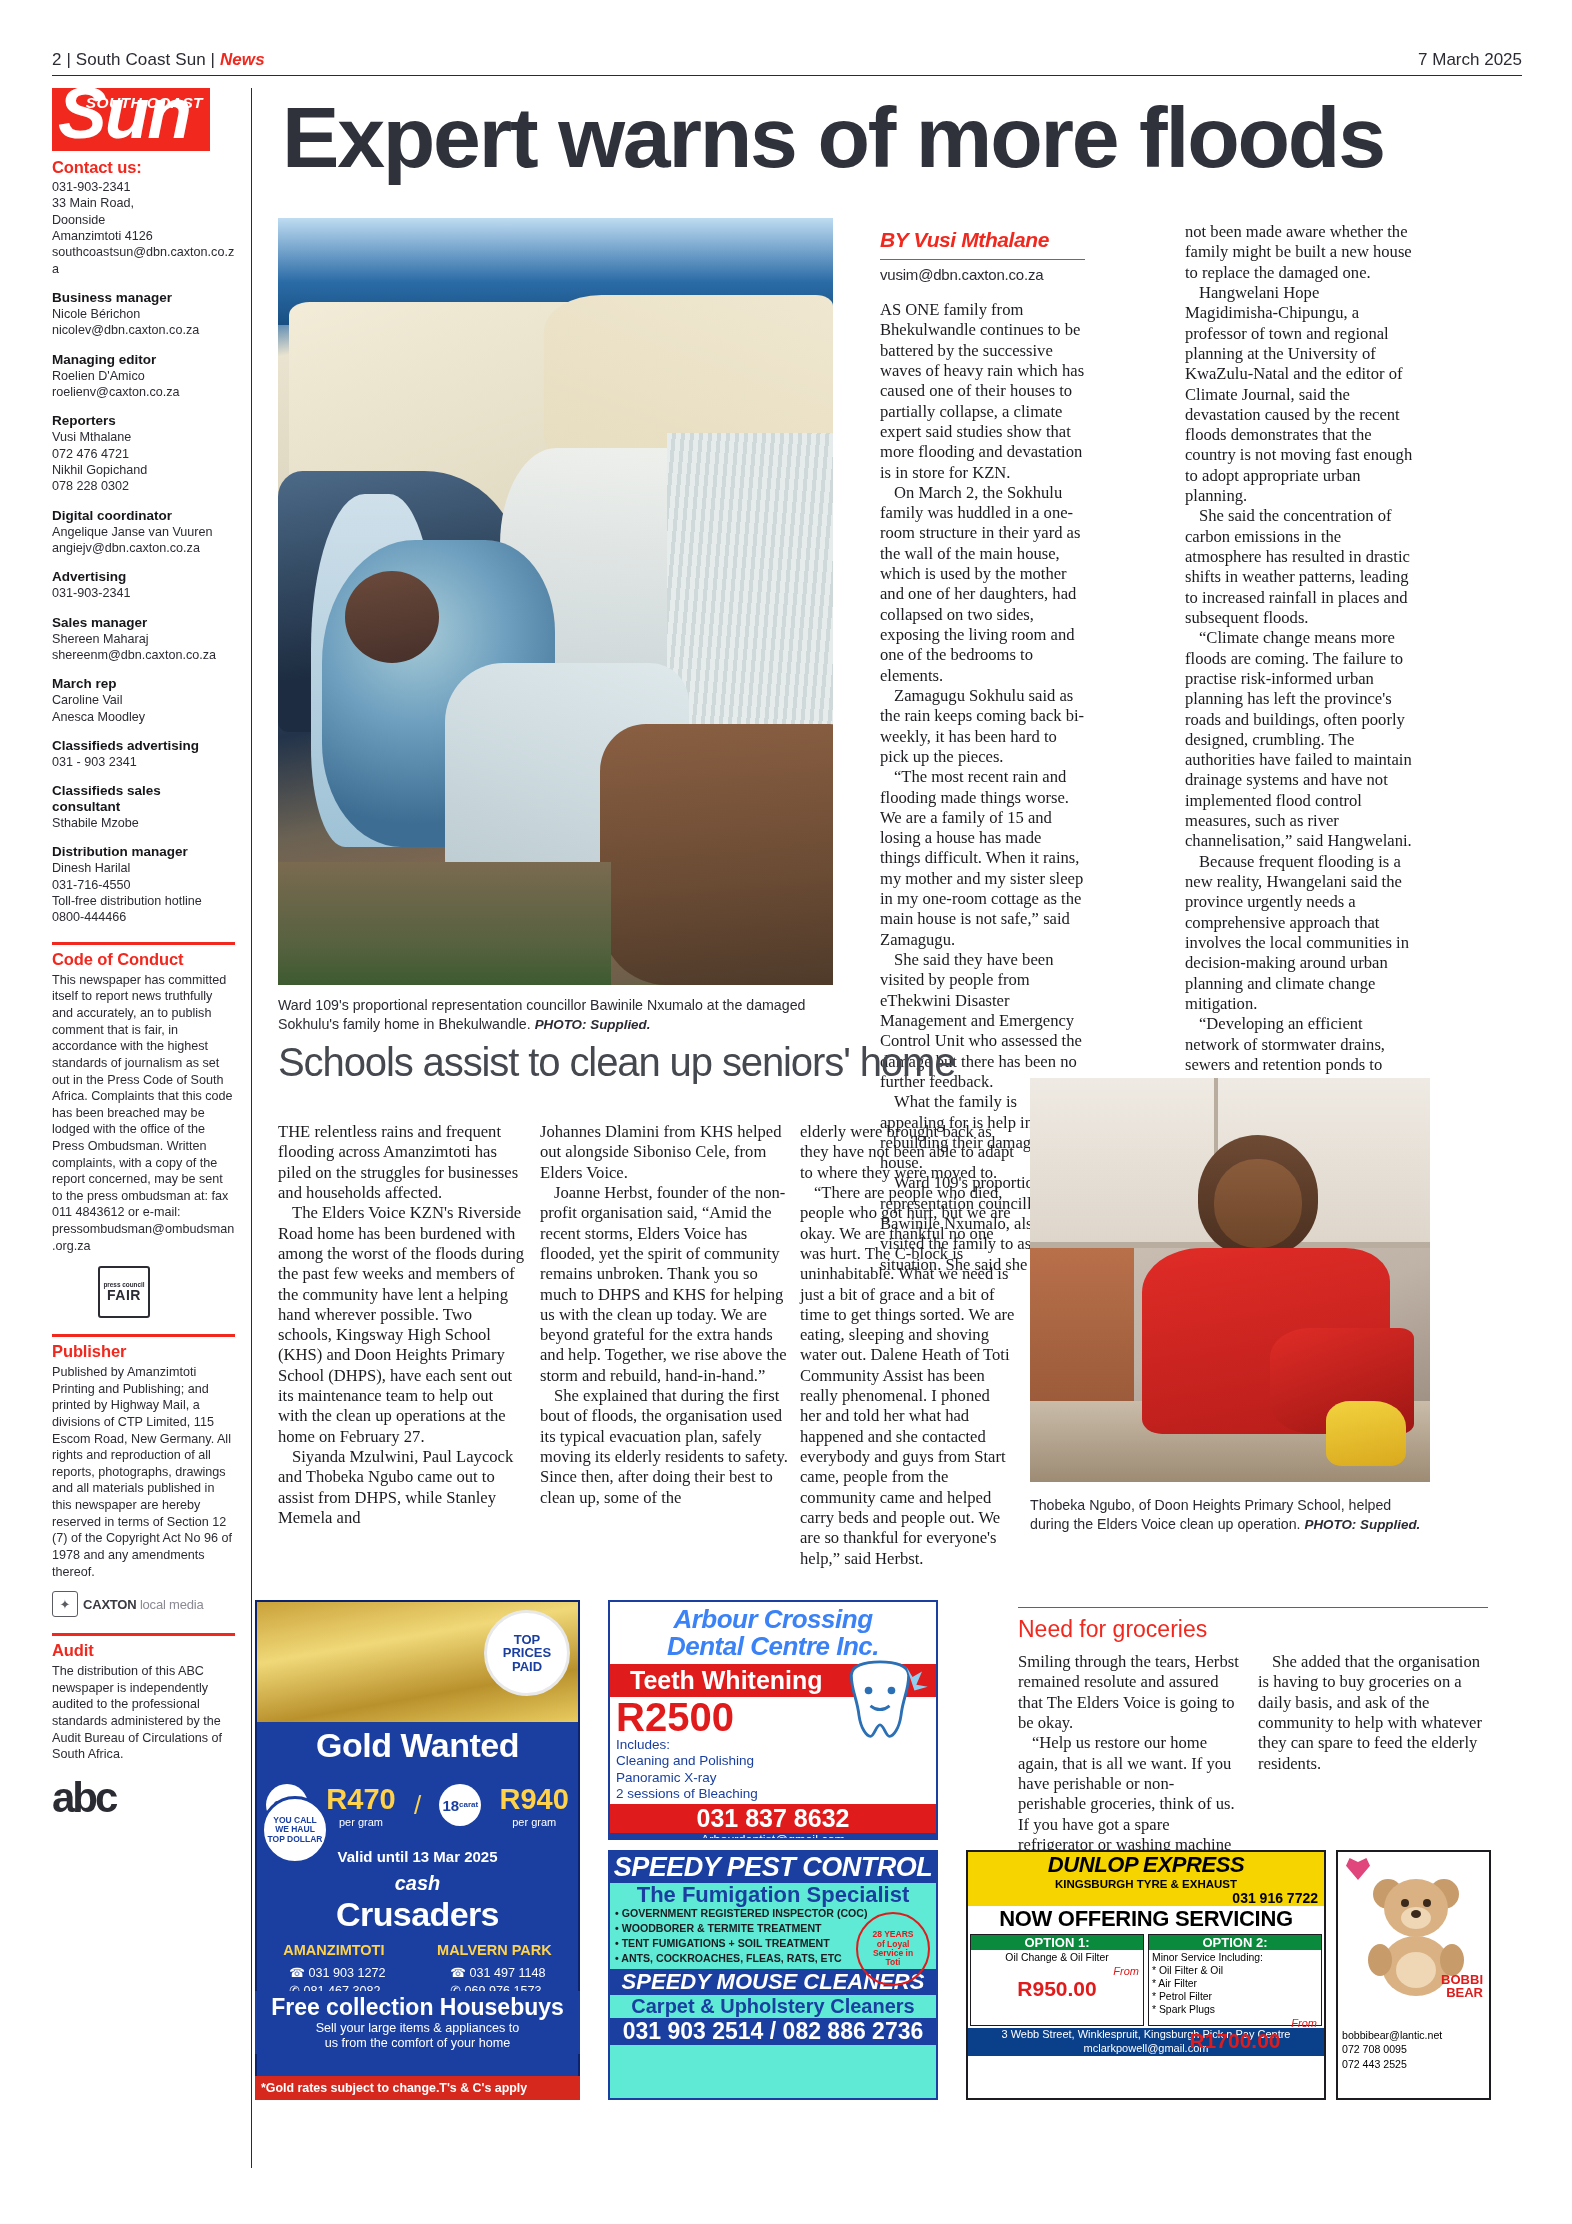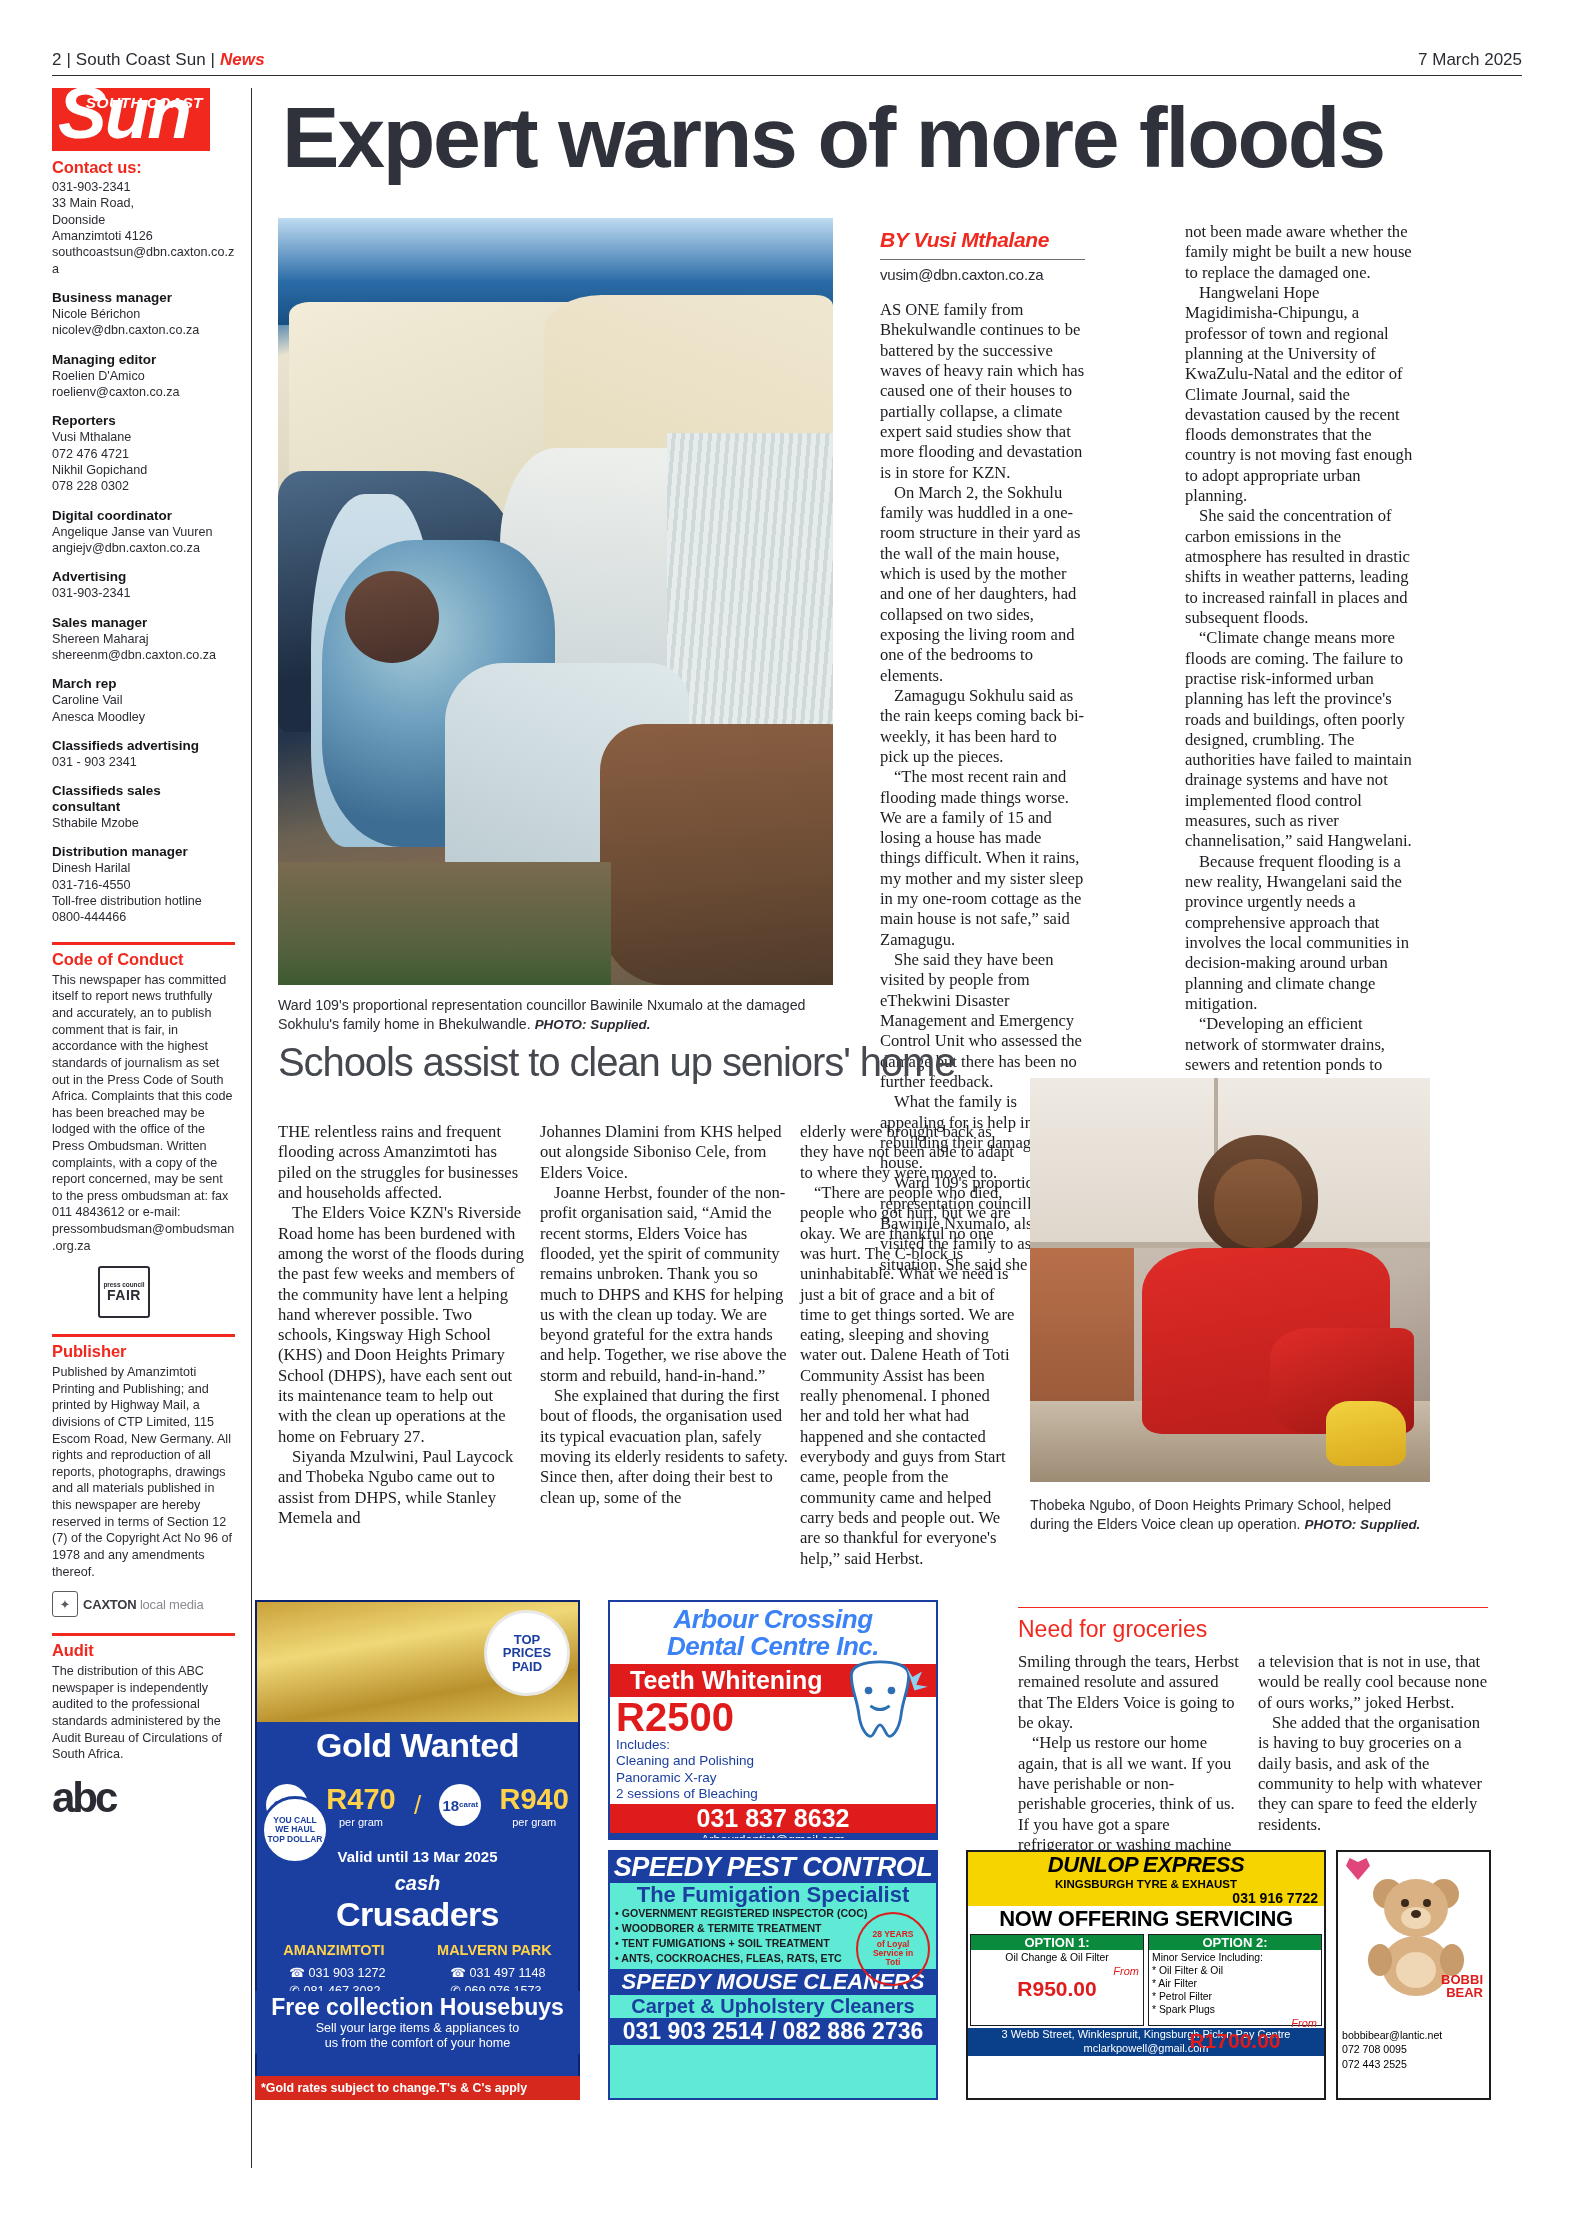--- a/index.html
+++ b/index.html
@@ -488,21 +488,20 @@
     <i>PHOTO: Supplied.</i>
   </div>
 
   <div class="ng-rule"></div>
   <div class="ng-head">Need for groceries</div>
   <div class="col" id="ng-c1" style="left:1018px; top:1652px; width:222px;">
       <p class="first">Smiling through the tears, Herbst remained resolute and assured that The Elders Voice is going to be okay.</p>
       <p>“Help us restore our home again, that is all we want. If you have perishable or non-perishable groceries, think of us. If you have got a spare refrigerator or washing machine and</p>
     </div>
   <div class="col" id="ng-c2" style="left:1258px; top:1652px; width:230px;">
-      <p class="first">a television that is not in use, that would be really cool because none of ours works,” joked Herbst.</p>
       <p>She added that the organisation is having to buy groceries on a daily basis, and ask of the community to help with whatever they can spare to feed the elderly residents.</p>
     </div>
 
   <div class="ad ad-gold">
     <div class="gold-top"></div>
     <div class="gold-badge" style="white-space:pre-line">TOP
 PRICES
 PAID</div>
     <div class="gold-title">Gold Wanted</div>
     <div class="gold-rates">

